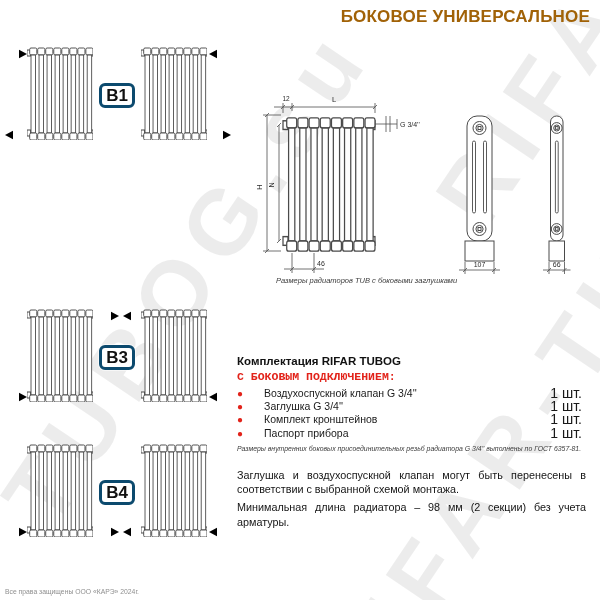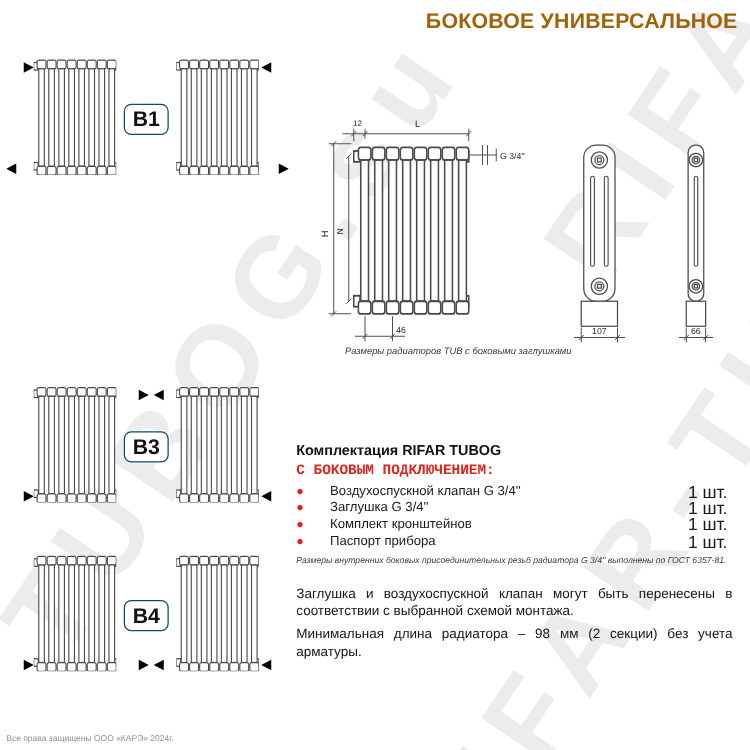--- a/index.html
+++ b/index.html
@@ -18,21 +18,21 @@
 
   
   .title { position:absolute; top:7px; right:10px; text-align:left; font-weight:800;
            font-size:17px; line-height:19.5px; color:#a16207; letter-spacing:.2px;margin-left:24px; }
 
   
   .scheme-row { position:absolute; left:0; width:240px; height:94px; }
   .rad { position:absolute; top:0; }
   .rad.l { left:27px; } .rad.r { left:141px; }
   .scheme-label { position:absolute; left:99px; top:37px; width:36px; height:25px;
-    background:#fff; border:1px solid #0c4a6e; border-radius:6px; display:flex;
+    background:#fff; border:3px solid #0c4a6e; border-radius:6px; display:flex;
     align-items:center; justify-content:center; font-weight:800; font-size:17px; color:#111;
     box-shadow:0 0 0 1px rgba(255,255,255,.6); }
   .arrow { position:absolute; width:22px; height:10px; }
   .dir-left { transform:scaleX(-1); }
   .a-tl-out { left:5px;  top:3px; }  .a-tr-out { left:209px; top:3px; }
   .a-bl-out { left:5px;  top:84px; } .a-br-out { left:209px; top:84px; }
   .a-bl-in  { left:97px; top:84px; } .a-br-in  { left:123px; top:84px; }
   .a-tl-in  { left:97px; top:3px; }  .a-tr-in  { left:123px; top:3px; }
 
   

